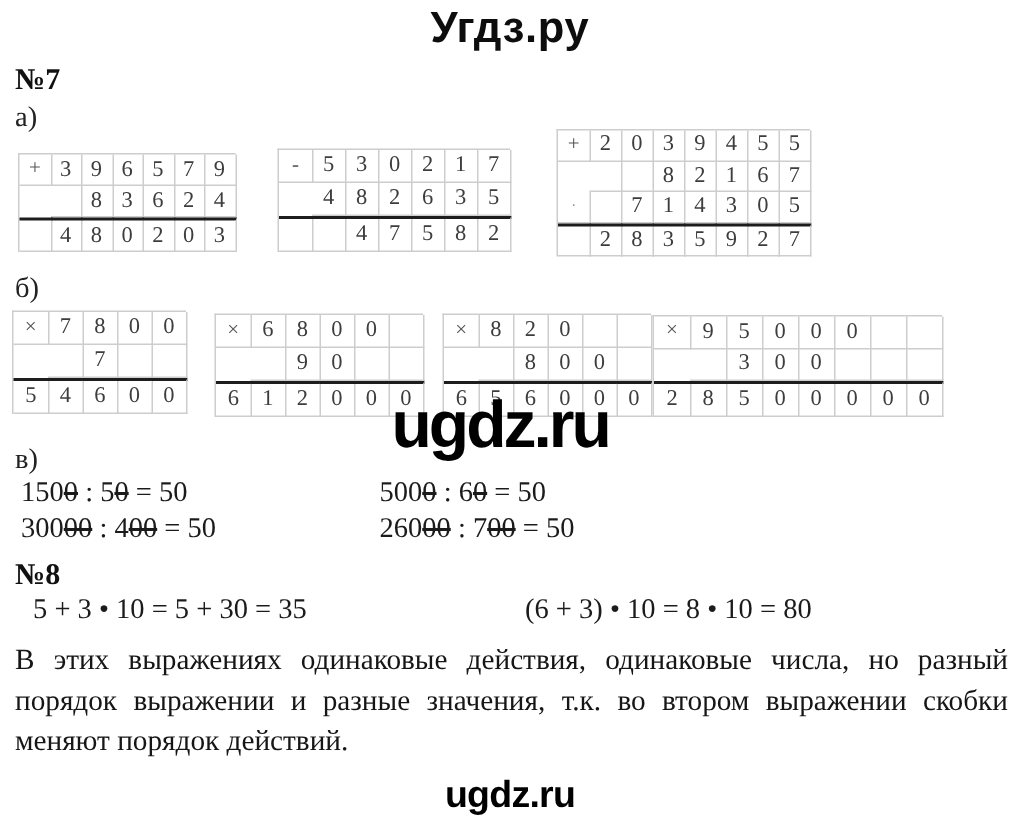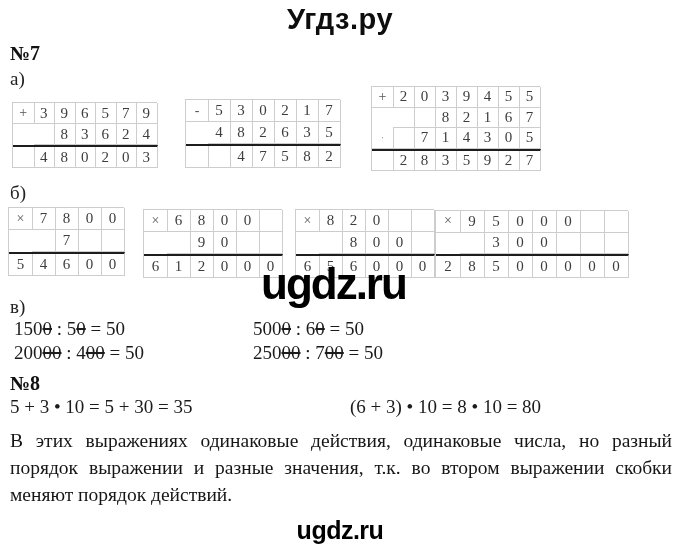--- a/index.html
+++ b/index.html
@@ -225,23 +225,23 @@
     <div class="cell result" style="grid-area: 3 / 7;">0</div>
     <div class="cell result" style="grid-area: 3 / 8;">0</div>
   </div>
 
 <div class="abs watermark">ugdz.ru</div>
 
 <div class="abs part-label" style="left:10px;top:296px">в)</div>
 
 <div class="abs eq" style="left:14px;top:318px"><span>150</span><span class="struck">0</span><span> : 5</span><span class="struck">0</span><span> = 50</span></div>
 <div class="abs eq" style="left:253px;top:318px"><span>500</span><span class="struck">0</span><span> : 6</span><span class="struck">0</span><span> = 50</span></div>
-<div class="abs eq" style="left:14px;top:342px"><span>200</span><span class="struck">00</span><span> : 4</span><span class="struck">00</span><span> = 50</span></div>
-<div class="abs eq" style="left:253px;top:342px"><span>250</span><span class="struck">00</span><span> : 7</span><span class="struck">00</span><span> = 50</span></div>
+<div class="abs eq" style="left:14px;top:342px"><span>300</span><span class="struck">00</span><span> : 4</span><span class="struck">00</span><span> = 50</span></div>
+<div class="abs eq" style="left:253px;top:342px"><span>260</span><span class="struck">00</span><span> : 7</span><span class="struck">00</span><span> = 50</span></div>
 
 <div class="abs num-label" style="left:10px;top:372px">№8</div>
 
-<div class="abs eq" style="left:10px;top:396px">5 + 3 • 10 = 5 + 30 = 35</div>
+<div class="abs eq" style="left:22px;top:396px">5 + 3 • 10 = 5 + 30 = 35</div>
 <div class="abs eq" style="left:350px;top:396px">(6 + 3) • 10 = 8 • 10 = 80</div>
 
 <div class="abs explanation">В этих выражениях одинаковые действия, одинаковые числа, но разный порядок выражении и разные значения, т.к. во втором выражении скобки меняют порядок действий.</div>
 
 <div class="abs footer-brand">ugdz.ru</div>
 
 </body></html>

